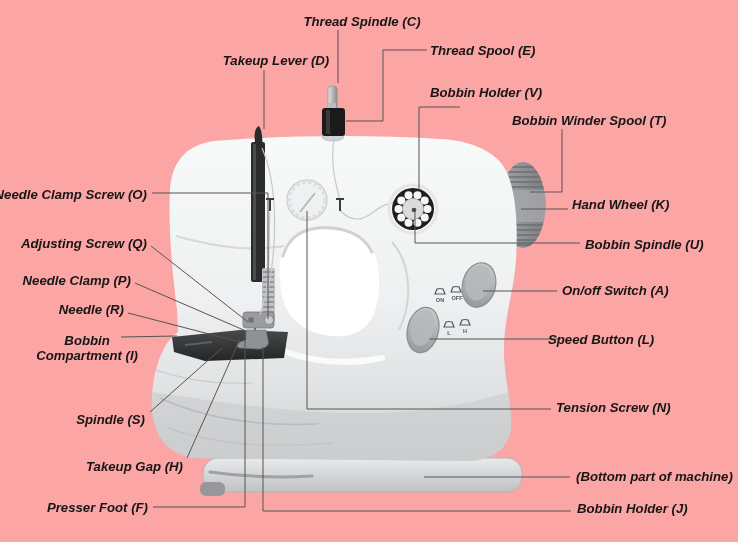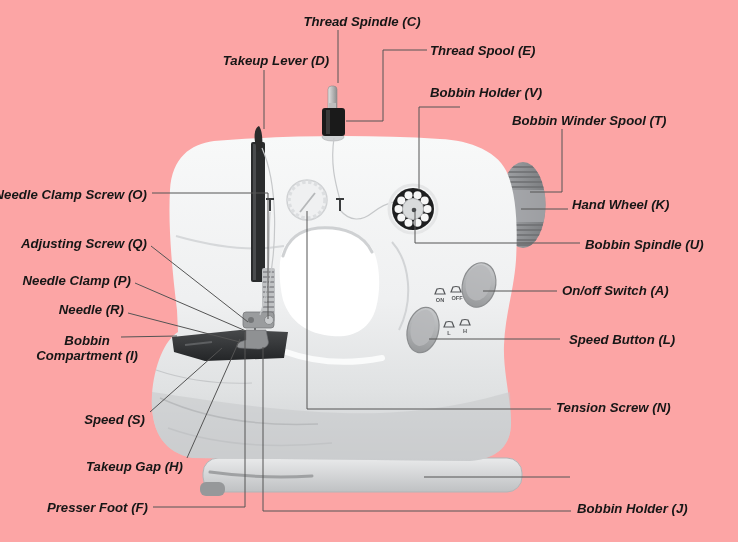--- a/index.html
+++ b/index.html
@@ -227,27 +227,28 @@
       </div>
       <div class="lbl" style="top: 204px; left: 572px; text-align: left; transform: translateY(-50%);">
         <span>Hand Wheel (K)</span>
       </div>
       <div class="lbl" style="top: 244px; left: 585px; text-align: left; transform: translateY(-50%);">
         <span>Bobbin Spindle (U)</span>
       </div>
       <div class="lbl" style="top: 290px; left: 562px; text-align: left; transform: translateY(-50%);">
         <span>On/off Switch (A)</span>
       </div>
-      <div class="lbl" style="top: 339px; left: 569px; text-align: left; transform: translateY(-50%);">
+      <div class="lbl" style="top: 339px; left: 548px; text-align: left; transform: translateY(-50%);">
         <span>Speed Button (L)</span>
       </div>
       <div class="lbl" style="top: 407px; left: 556px; text-align: left; transform: translateY(-50%);">
         <span>Tension Screw (N)</span>
       </div>
       <div class="lbl" style="top: 476px; left: 576px; text-align: left; transform: translateY(-50%);">
+        <span>(Bottom part of machine)</span>
       </div>
       <div class="lbl" style="top: 508px; left: 577px; text-align: left; transform: translateY(-50%);">
         <span>Bobbin Holder (J)</span>
       </div>
       <div class="lbl" style="top: 194px; right: 591px; text-align: right; transform: translateY(-50%);">
         <span>Needle Clamp Screw (O)</span>
       </div>
       <div class="lbl" style="top: 243px; right: 591px; text-align: right; transform: translateY(-50%); margin-left: 40px;">
         <span>Adjusting Screw (Q)</span>
       </div>
@@ -255,21 +256,21 @@
         <span>Needle Clamp (P)</span>
       </div>
       <div class="lbl" style="top: 309px; right: 614px; text-align: right; transform: translateY(-50%);">
         <span>Needle (R)</span>
       </div>
       <div class="lbl" style="top: 348px; right: 600px; text-align: center; transform: translateY(-50%);">
         <span>Bobbin</span>
         <span>Compartment (I)</span>
       </div>
       <div class="lbl" style="top: 419px; right: 593px; text-align: right; transform: translateY(-50%);">
-        <span>Speed (S)</span>
+        <span>Spindle (S)</span>
       </div>
       <div class="lbl" style="top: 466px; right: 555px; text-align: right; transform: translateY(-50%);">
         <span>Takeup Gap (H)</span>
       </div>
       <div class="lbl" style="top: 507px; right: 590px; text-align: right; transform: translateY(-50%);">
         <span>Presser Foot (F)</span>
       </div>
     </div>
 </div>
 

